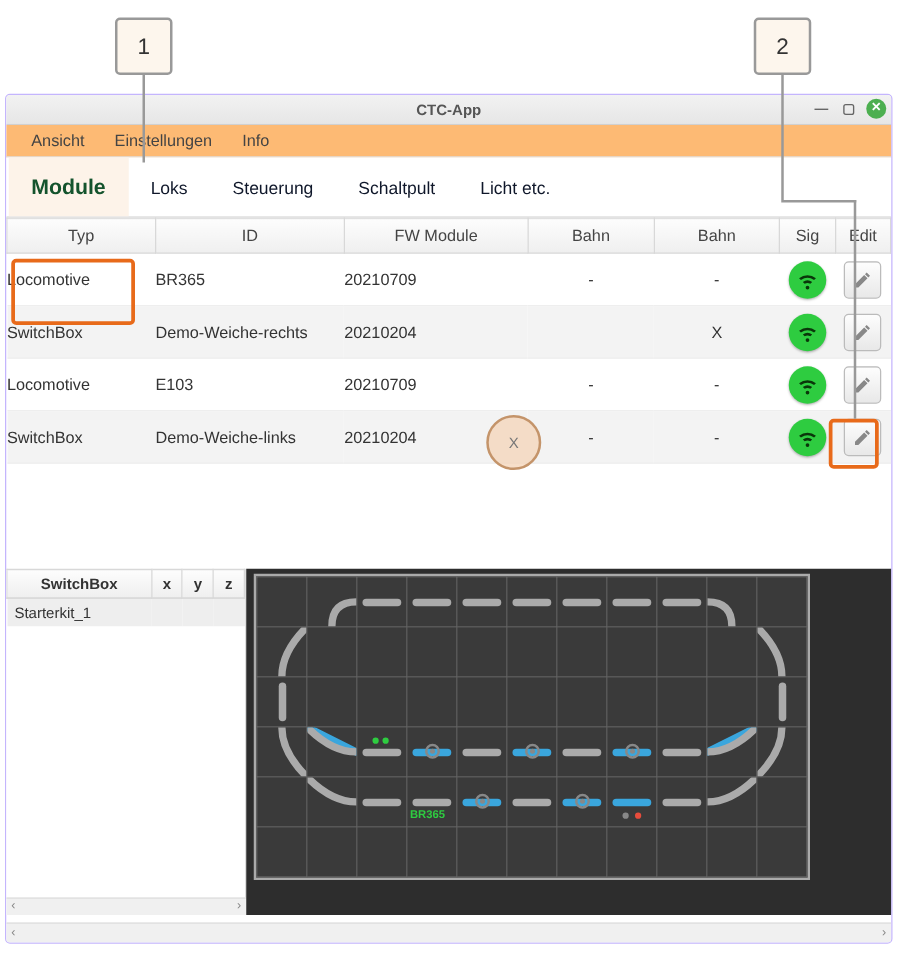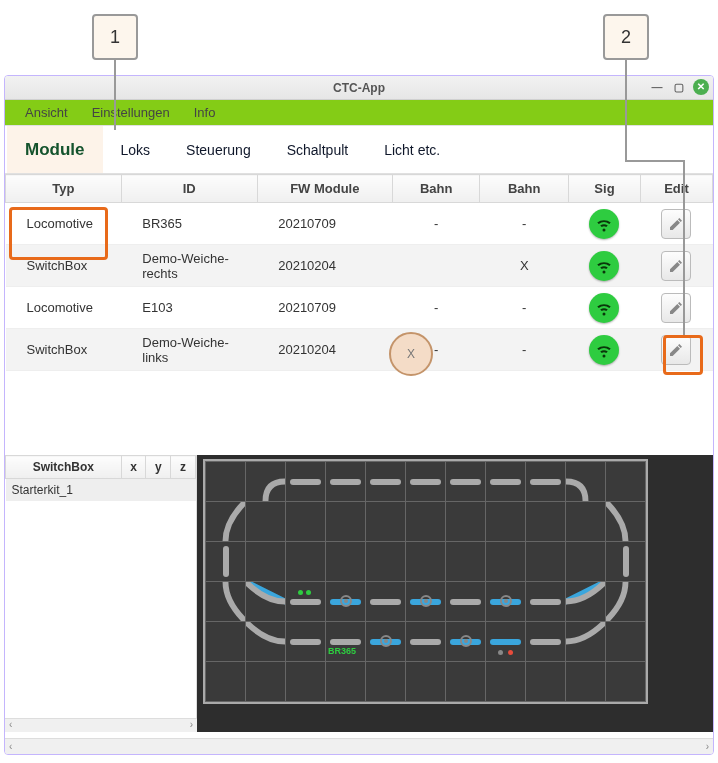--- a/index.html
+++ b/index.html
@@ -75,21 +75,21 @@
   .win-btn.close {
     width: 16px; height: 16px;
     background: #4caf50;
     border-radius: 50%;
     color: #fff; font-weight: bold;
     font-size: 10px;
   }
   
   .menubar {
     height: 26px;
-    background: #84cc16;
+    background: #fdba74;
     border-bottom: 1px solid #e0e0e0;
     display: flex;
     padding-left: 8px;
   }
   .menubar .menu-item {
     padding: 0 12px;
     line-height: 26px;
     cursor: pointer;
     color: #444;
   }
@@ -118,26 +118,26 @@
   
   .modules-table {
     width: 100%;
     border-collapse: collapse;
   }
   .modules-table th {
     background: linear-gradient(#fdfdfd, #efefef);
     border: 1px solid #d8d8d8;
     padding: 6px 4px;
     font-size: 13px;
-    font-weight: bold;
+    font-weight: normal;
     color: #444;
   }
   .modules-table td {
     border-bottom: 1px solid #eee;
-    padding: 4px 21px;
+    padding: 4px 0;
     height: 42px;
     font-size: 13px;
     color: #333;
   }
   .modules-table tr.alt td { background: #f3f3f3; }
   .modules-table td.center { text-align: center; }
   
   .sig-icon {
     width: 30px; height: 30px;
     background: #2ecc40;

